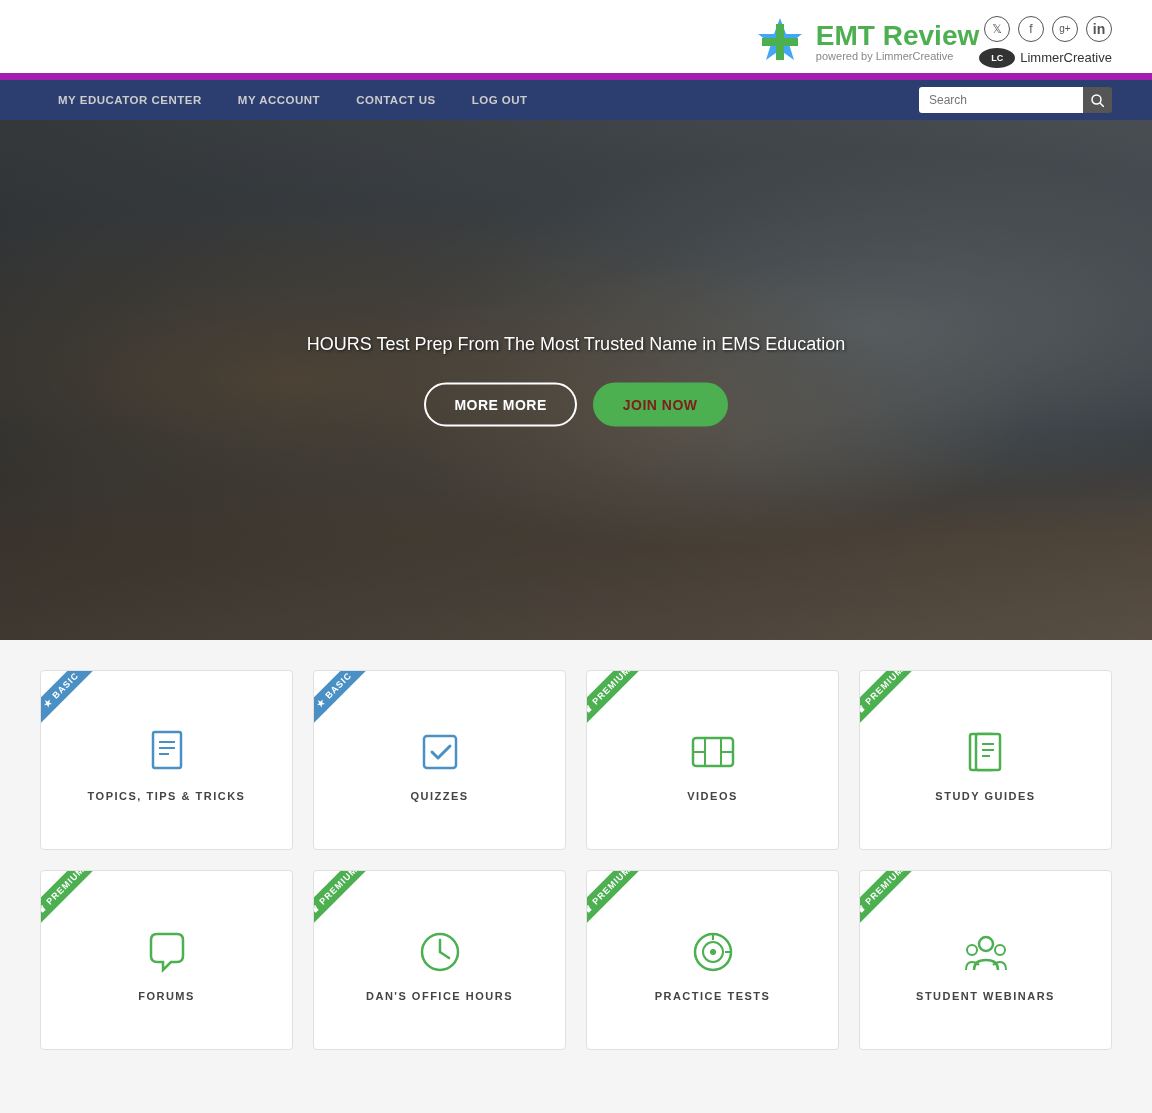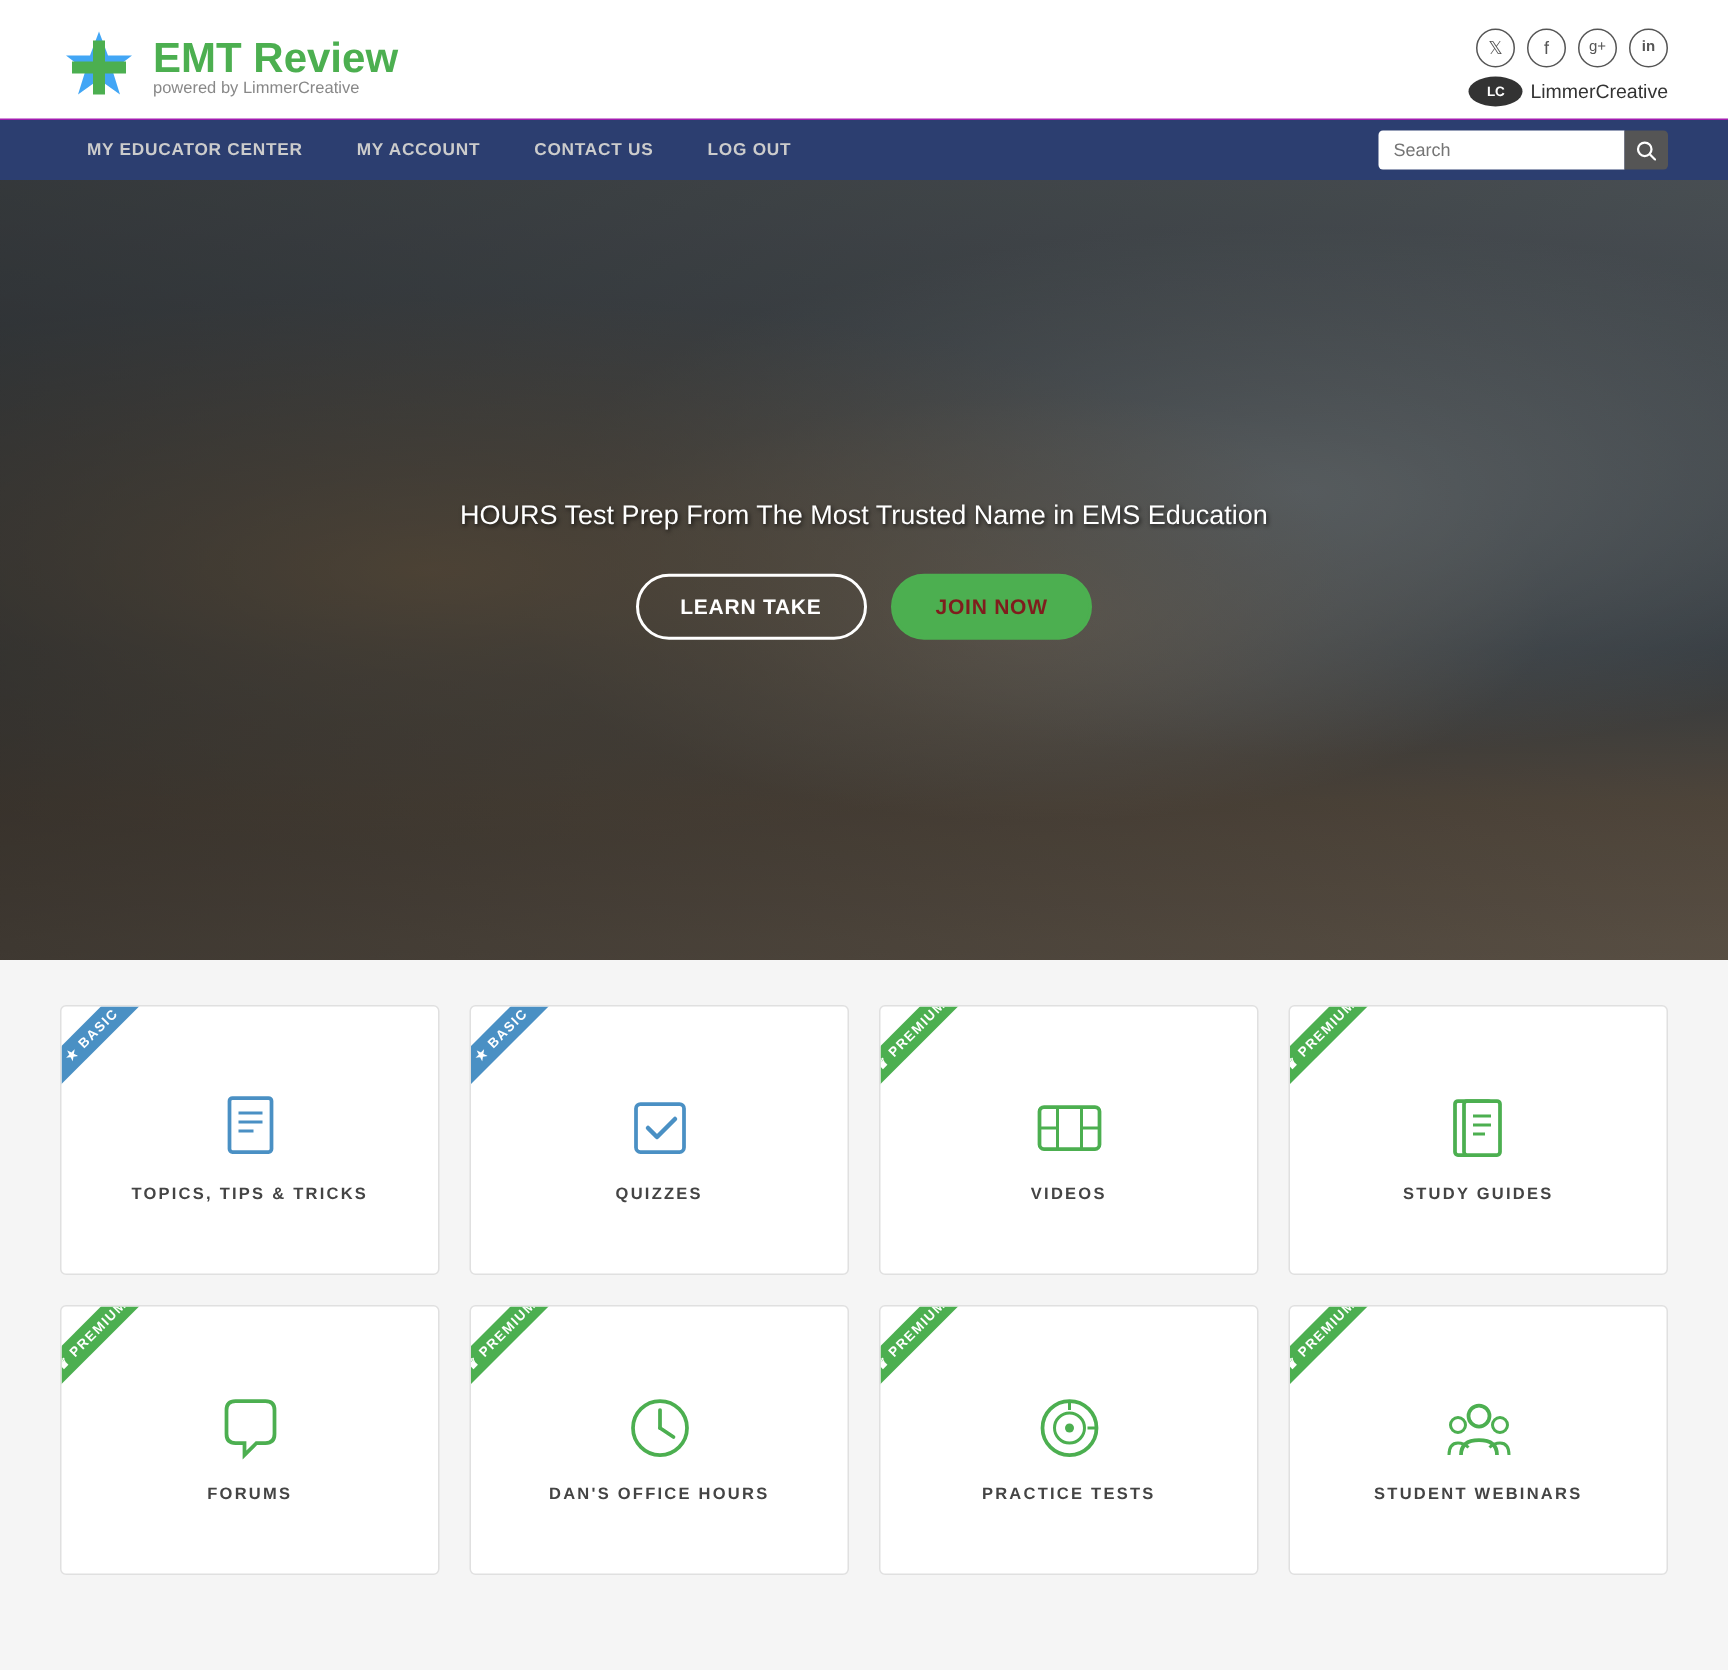--- a/index.html
+++ b/index.html
@@ -4,22 +4,22 @@
   <style>
     * { margin: 0; padding: 0; box-sizing: border-box; }
     body { font-family: Arial, sans-serif; background: #f5f5f5; width: 1152px; }
 
     
     .site-header {
       background: #fff;
       padding: 10px 40px 0 40px;
       display: flex;
       align-items: center;
-      justify-content: space-between;
-      border-bottom: 1px solid #a21caf;
+      justify-content: flex-end;
+      border-bottom: 7px solid #a21caf;
       min-height: 80px;
     }
     .logo-area {
       display: flex;
       align-items: center;
       gap: 10px;
     }
     .logo-icon {
       width: 52px;
       height: 52px;
@@ -300,21 +300,21 @@
       <span class="logo-title">EMT Review</span>
       <span class="logo-powered">powered by LimmerCreative</span>
     </div>
   </div>
 
   <div class="header-right">
     <div class="social-icons">
       <div class="social-icon">𝕏</div>
       <div class="social-icon">f</div>
       <div class="social-icon" style="font-size:10px">g+</div>
-      <div class="social-icon" style="font-size:10px;font-weight:bold">in</div>
+      <div class="social-icon" style="font-size:14px;font-weight:bold">in</div>
     </div>
     <div class="limmercreative">
       <div class="lc-icon">LC</div>
       <span>LimmerCreative</span>
     </div>
   </div>
 </header>
 
 <nav class="main-nav">
   <div class="nav-items">
@@ -333,21 +333,21 @@
     </button>
   </div>
 </nav>
 
 <section class="hero">
   <div class="hero-photo-sim"></div>
   <div class="hero-bg"></div>
   <div class="hero-content">
     <div class="hero-subheadline">HOURS Test Prep From The Most Trusted Name in EMS Education</div>
     <div class="hero-buttons">
-      <button class="btn-learn-more">LEARN TAKE</button>
+      <button class="btn-learn-more">MORE MORE</button>
       <button class="btn-join-now">JOIN NOW</button>
     </div>
   </div>
 </section>
 
 <section class="cards-section">
 
   <div class="cards-row">
 
     <div class="card">

